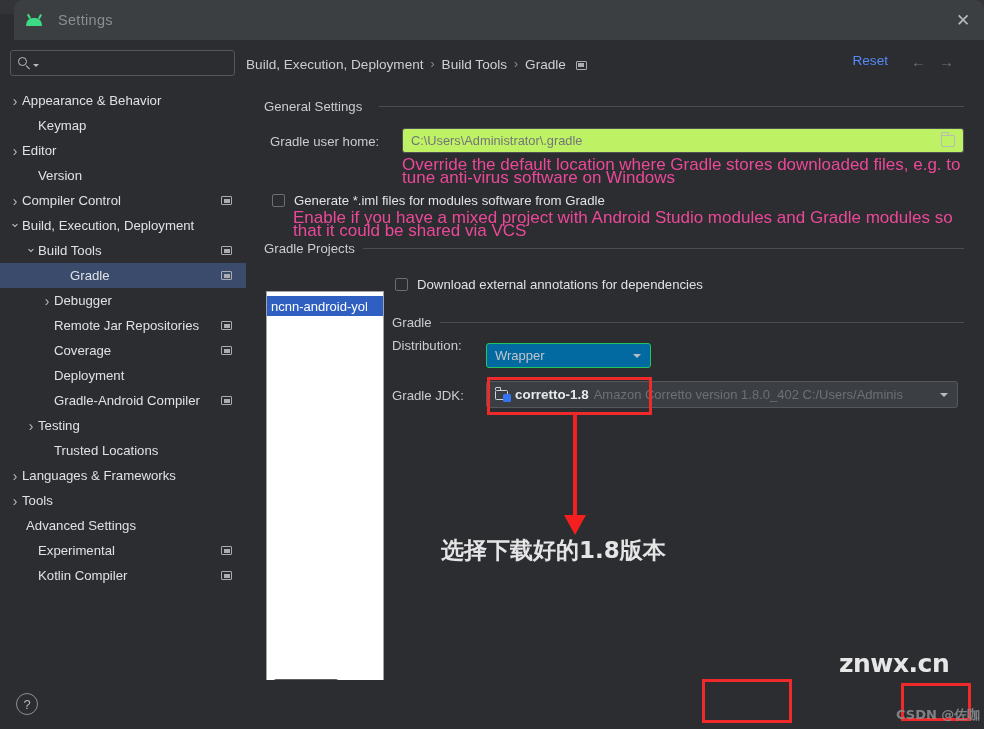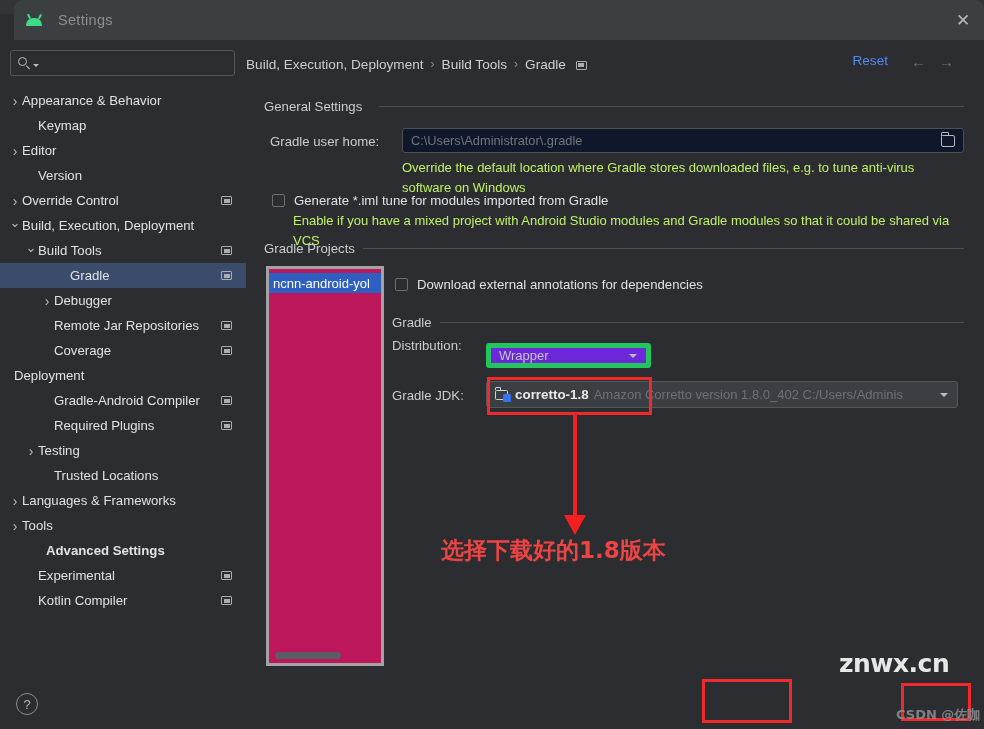--- a/index.html
+++ b/index.html
@@ -116,24 +116,24 @@
   .nav-fwd { right: 30px; }
 
   
   .section-head {
     position: absolute; display: flex; align-items: center; width: 700px;
   }
   .section-head .label { color: #c9ccd1; font-size: 13.2px; flex: none; }
   .section-head .rule { height: 1px; background: #4a4d52; flex: 1; margin-left: 8px; }
 
   .field-label { position: absolute; color: #c9ccd1; font-size: 13.2px; }
-  .hint-text { position: absolute; color: #bef264; font-size: 13px; line-height: 20px; }
+  .hint-text { position: absolute; color: #ec4899; font-size: 17px; line-height: 13px; }
 
   .text-field {
-    position: absolute; background: #0f172a; border: 1px solid #4d5055; border-radius: 3px;
+    position: absolute; background: #bef264; border: 1px solid #4d5055; border-radius: 3px;
     display: flex; align-items: center; padding: 0 8px;
   }
   .placeholder-val { color: #72757a; font-size: 12.8px; }
   .folder-icon {
     position: absolute; right: 8px; top: 50%; transform: translateY(-50%);
     width: 14px; height: 12px; border: 1.3px solid #b6b8bc;
     border-radius: 1.5px 2px 2px 2px; cursor: pointer;
   }
   .folder-icon::before {
     content: ""; position: absolute; left: -1.3px; top: -3.6px;
@@ -143,36 +143,37 @@
 
   .checkbox-row { position: absolute; display: flex; align-items: center; cursor: pointer; }
   .cb {
     width: 13px; height: 13px; border: 1.4px solid #6b6e73; border-radius: 2px;
     background: #2b2d30; flex: none;
   }
   .cb-label { margin-left: 9px; color: #dfe1e5; font-size: 13.2px; }
 
   
   .project-list {
-    position: absolute; background: #be185d; border: 3px solid #a3a3a3;
+    position: absolute; background: #ffffff; border: 1px solid #a3a3a3;
     overflow: hidden;
+    margin-top: 25px;
   }
   .project-item {
     height: 20px; background: #2f5fc0; color: #ffffff; font-size: 13px;
     display: flex; align-items: center; padding-left: 4px; white-space: nowrap;
     margin-top: 4px; cursor: pointer;
   }
   .hscroll {
     position: absolute; left: 6px; bottom: 4px; width: 66px; height: 7px;
     background: #5a5d62; border-radius: 4px; cursor: pointer;
   }
 
   
   .dropdown {
-    position: absolute; background: #6d28d9; border: 5px solid #22c55e; border-radius: 3px;
+    position: absolute; background: #0369a1; border: 1px solid #22c55e; border-radius: 3px;
     display: flex; align-items: center; padding: 0 8px; cursor: pointer;
   }
   .dropdown .dd-text { color: #c2c5ca; font-size: 13px; white-space: nowrap; overflow: hidden; }
   .dd-caret {
     position: absolute; right: 9px; top: 50%; margin-top: -2px; width: 0; height: 0;
     border-left: 4px solid transparent; border-right: 4px solid transparent;
     border-top: 4.5px solid #b9bcc0;
   }
   .jdk-dropdown { background: #3b3e42; border: 1px solid #54575c; }
   .jdk-icon { width: 15px; height: 13px; position: relative; flex: none; margin-right: 5px; }
@@ -196,21 +197,21 @@
   .arrow-line {
     position: absolute; width: 4px; background: #f42020;
     transform-origin: top center; pointer-events: none;
   }
   .arrow-head {
     position: absolute; width: 0; height: 0;
     border-left: 11px solid transparent; border-right: 11px solid transparent;
     border-top: 20px solid #f42020; pointer-events: none;
   }
   .annot-text {
-    position: absolute; color: #ef4444; font-size: 23px; font-weight: bold;
+    position: absolute; color: #e5e5e5; font-size: 23px; font-weight: bold;
     font-family: "DejaVu Sans", "Liberation Sans", sans-serif; white-space: nowrap;
     pointer-events: none;
   }
 
   
   .footer { position: absolute; left: 0; top: 680px; width: 984px; height: 49px; background: #2b2d30; }
   .help-btn {
     position: absolute; left: 16px; top: 13px; width: 22px; height: 22px;
     border: 1.4px solid #8b8e93; border-radius: 50%; color: #b6b8bc;
     font-size: 13px; display: flex; align-items: center; justify-content: center; cursor: pointer;
@@ -270,21 +271,21 @@
           <div class="tree-row" style="padding-left: 8px;">
             <span class="tree-arrow" style="font-size: 14px;">›</span>
             <span class="tree-label">Editor</span>
           </div>
           <div class="tree-row" style="padding-left: 24px;">
             <span class="tree-arrow"></span>
             <span class="tree-label">Version</span>
           </div>
           <div class="tree-row" style="padding-left: 8px;">
             <span class="tree-arrow" style="font-size: 14px;">›</span>
-            <span class="tree-label">Override Control</span>
+            <span class="tree-label">Compiler Control</span>
             <span class="tree-badge"></span>
           </div>
           <div class="tree-row" style="padding-left: 8px;">
             <span class="tree-arrow" style="font-size: 13px; line-height: 0; padding-bottom: 5px;">⌄</span>
             <span class="tree-label">Build, Execution, Deployment</span>
           </div>
           <div class="tree-row" style="padding-left: 24px;">
             <span class="tree-arrow" style="font-size: 13px; line-height: 0; padding-bottom: 5px;">⌄</span>
             <span class="tree-label">Build Tools</span>
             <span class="tree-badge"></span>
@@ -301,51 +302,46 @@
           <div class="tree-row" style="padding-left: 40px;">
             <span class="tree-arrow"></span>
             <span class="tree-label">Remote Jar Repositories</span>
             <span class="tree-badge"></span>
           </div>
           <div class="tree-row" style="padding-left: 40px;">
             <span class="tree-arrow"></span>
             <span class="tree-label">Coverage</span>
             <span class="tree-badge"></span>
           </div>
-          <div class="tree-row" style="">
+          <div class="tree-row" style="padding-left: 40px;">
             <span class="tree-arrow"></span>
             <span class="tree-label">Deployment</span>
           </div>
           <div class="tree-row" style="padding-left: 40px;">
             <span class="tree-arrow"></span>
             <span class="tree-label">Gradle-Android Compiler</span>
             <span class="tree-badge"></span>
           </div>
-          <div class="tree-row" style="padding-left: 40px;">
-            <span class="tree-arrow"></span>
-            <span class="tree-label">Required Plugins</span>
-            <span class="tree-badge"></span>
-          </div>
           <div class="tree-row" style="padding-left: 24px;">
             <span class="tree-arrow" style="font-size: 14px;">›</span>
             <span class="tree-label">Testing</span>
           </div>
           <div class="tree-row" style="padding-left: 40px; text-align: right;">
             <span class="tree-arrow"></span>
             <span class="tree-label">Trusted Locations</span>
           </div>
           <div class="tree-row" style="padding-left: 8px;">
             <span class="tree-arrow" style="font-size: 14px;">›</span>
             <span class="tree-label">Languages &amp; Frameworks</span>
           </div>
           <div class="tree-row" style="padding-left: 8px;">
             <span class="tree-arrow" style="font-size: 14px;">›</span>
             <span class="tree-label">Tools</span>
           </div>
-          <div class="tree-row" style="padding-left: 32px; font-weight: bold;">
+          <div class="tree-row" style="padding-left: 12px;">
             <span class="tree-arrow"></span>
             <span class="tree-label">Advanced Settings</span>
           </div>
           <div class="tree-row" style="padding-left: 24px;">
             <span class="tree-arrow"></span>
             <span class="tree-label">Experimental</span>
             <span class="tree-badge"></span>
           </div>
           <div class="tree-row" style="padding-left: 24px;">
             <span class="tree-arrow"></span>
@@ -376,21 +372,21 @@
 
       <div class="field-label" style="left:24px; top:94px;">Gradle user home:</div>
       <div class="text-field" style="left:156px; top:88px; width:562px; height:25px;">
         <span class="placeholder-val">C:\Users\Administrator\.gradle</span>
         <span class="folder-icon"></span>
       </div>
       <div class="hint-text" style="left:156px; top:118px; width:565px;">Override the default location where Gradle stores downloaded files, e.g. to tune anti-virus software on Windows</div>
 
       <div class="checkbox-row" style="left:26px; top:153px;">
         <span class="cb"></span>
-        <span class="cb-label">Generate *.iml tune for modules imported from Gradle</span>
+        <span class="cb-label">Generate *.iml files for modules software from Gradle</span>
       </div>
       <div class="hint-text" style="left:47px; top:171px; width:672px;">Enable if you have a mixed project with Android Studio modules and Gradle modules so that it could be shared via VCS</div>
 
       <div class="section-head" style="left:18px; top:201px;">
         <span class="label">Gradle Projects</span>
         <span class="rule"></span>
       </div>
 
       <div class="project-list" style="left:20px; top:226px; width:118px; height:400px;">
         <div class="project-item">ncnn-android-yol</div>

